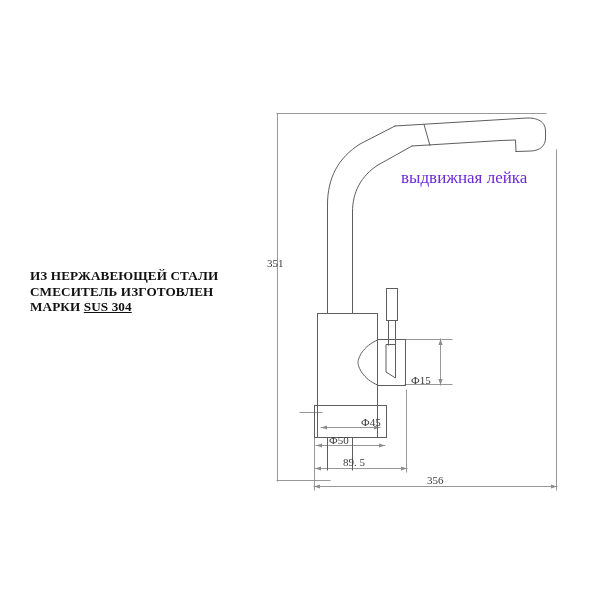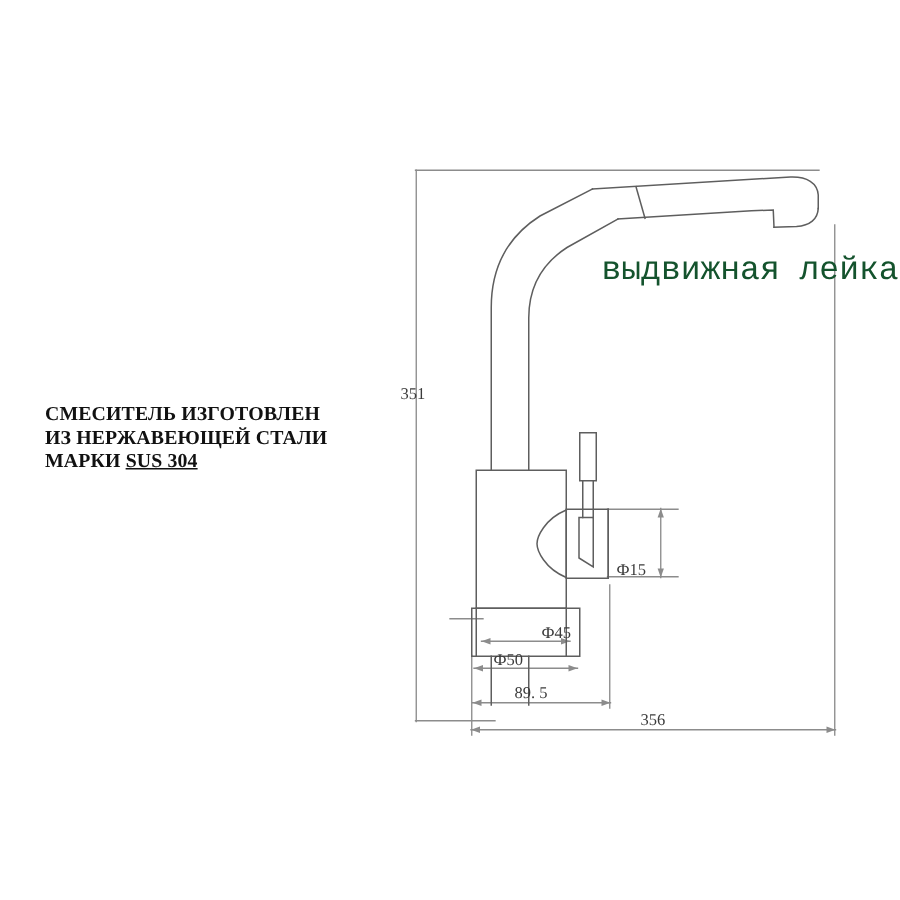--- a/index.html
+++ b/index.html
@@ -33,23 +33,23 @@
     line-height: 15.5px;
     color: #111111;
     letter-spacing: 0.1px;
   }
   .note-line { display: block; white-space: nowrap; }
   .note-underline { text-decoration: underline; }
   .callout {
     position: absolute;
     left: 401px;
     top: 168px;
-    font-family: Liberation Mono, monospace;
-    font-size: 22px;
-    color: #14532d;
+    font-family: Liberation Serif, serif;
+    font-size: 17px;
+    color: #6d28d9;
     white-space: nowrap;
   }
   .dim-text {
     position: absolute;
     font-family: "Liberation Serif", serif;
     font-size: 11px;
     color: #3b3b3b;
     white-space: nowrap;
   }
   .dim-315 { left: 267px; top: 257px; }
@@ -141,22 +141,22 @@
         <line x1="317.5" y1="405.5" x2="317.5" y2="437.5"></line>
         <line x1="377.5" y1="405.5" x2="377.5" y2="437.5"></line>
 
         <line x1="327.5" y1="437.5" x2="327.5" y2="470"></line>
         <line x1="352.5" y1="437.5" x2="352.5" y2="470"></line>
       </g>
     </g>
   </svg>
 
   <div class="note-block">
+    <span class="note-line">ИЗ НЕРЖАВЕЮЩЕЙ СТАЛИ</span>
     <span class="note-line">СМЕСИТЕЛЬ ИЗГОТОВЛЕН</span>
-    <span class="note-line">ИЗ НЕРЖАВЕЮЩЕЙ СТАЛИ</span>
     <span class="note-line"><span>МАРКИ </span><span class="note-underline">SUS 304</span></span>
   </div>
 
   <div class="callout">выдвижная лейка</div>
 
   <div class="dim-text dim-315">351</div>
   <div class="dim-text dim-phi45-base">Ф45</div>
   <div class="dim-text dim-phi50-base">Ф50</div>
   <div class="dim-text dim-phi15">Ф15</div>
   <div class="dim-text dim-895">89. 5</div>

